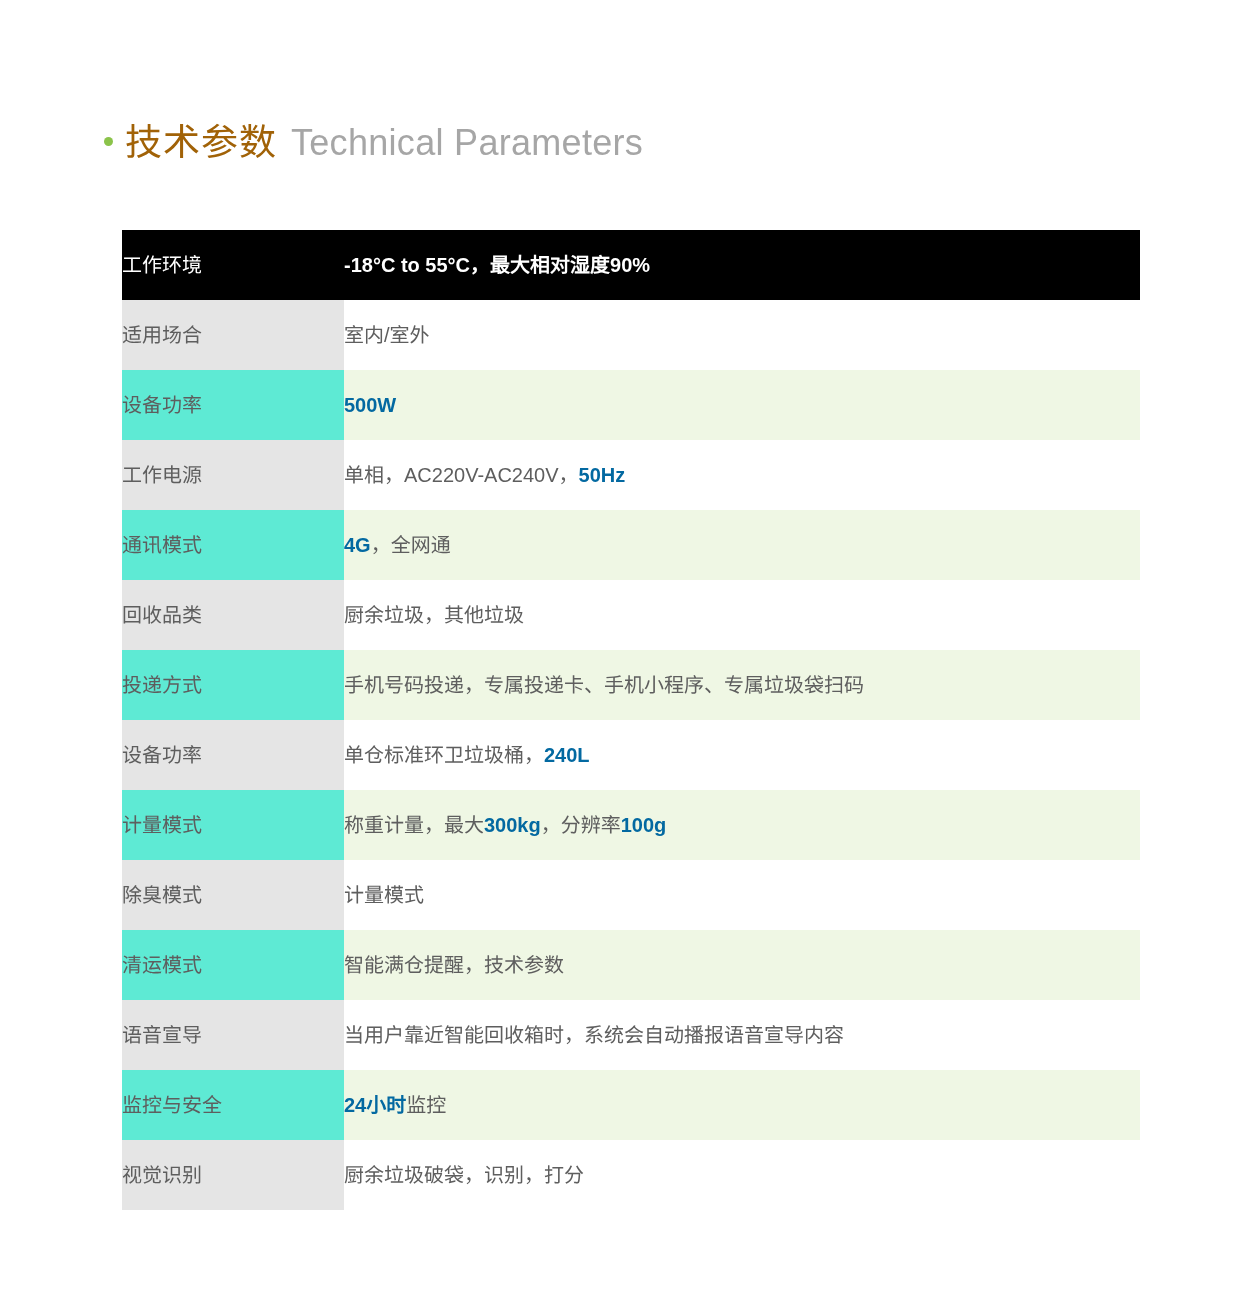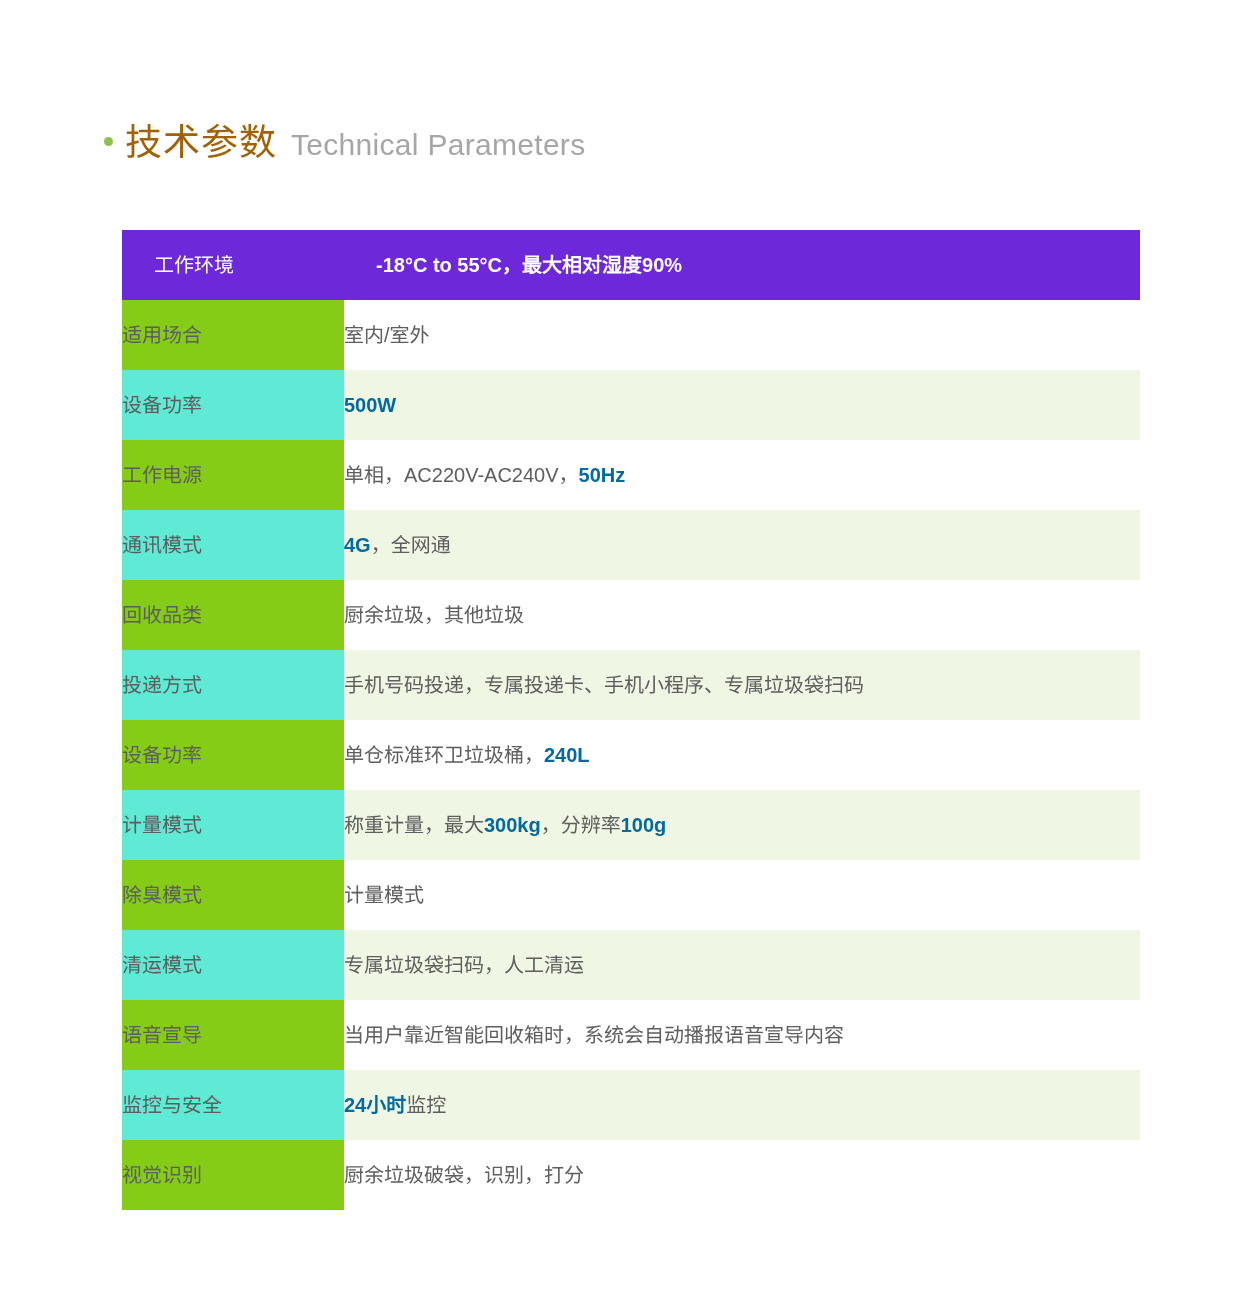--- a/index.html
+++ b/index.html
@@ -42,21 +42,21 @@
     top: -9px;
     flex: none;
   }
   .heading-cn {
     font-size: 37px;
     color: #a16207;
     letter-spacing: 1px;
     font-weight: normal;
   }
   .heading-en {
-    font-size: 30px;
+    font-size: 36px;
     color: #a6a6a6;
     margin-left: 14px;
     font-weight: normal;
     letter-spacing: 0.3px;
   }
   
   .spec-table {
     position: absolute;
     left: 122px;
     top: 230px;
@@ -79,32 +79,31 @@
     box-sizing: border-box;
     color: #5e5e5e;
   }
   .col-value {
     padding-left: 38px;
     box-sizing: border-box;
     color: #5e5e5e;
   }
   
   tr.row-header td {
-    background: #6d28d9;
+    background: #000000;
     color: #ffffff;
     font-weight: bold;
     height: 68px;
-    padding-left: 32px;
   }
   tr.row-header .col-label {
     font-weight: normal;
     color: #ffffff;
   }
   
-  tr.row-odd .col-label  { background: #84cc16; }
+  tr.row-odd .col-label  { background: #e5e5e5; }
   tr.row-odd .col-value  { background: #ffffff; }
   tr.row-even .col-label { background: #5eead4; }
   tr.row-even .col-value { background: #eff7e4; }
 
   .val-bold { font-weight: bold; color: #0369a1; }
 </style>
 </head>
 <body>
 
 <div class="page">
@@ -152,21 +151,21 @@
         <tr class="row-even">
           <td class="col-label">计量模式</td>
           <td class="col-value">称重计量，最大<span class="val-bold">300kg</span>，分辨率<span class="val-bold">100g</span></td>
         </tr>
         <tr class="row-odd">
           <td class="col-label">除臭模式</td>
           <td class="col-value">计量模式</td>
         </tr>
         <tr class="row-even">
           <td class="col-label">清运模式</td>
-          <td class="col-value">专属垃圾袋扫码，人工清运</td>
+          <td class="col-value">智能满仓提醒，技术参数</td>
         </tr>
         <tr class="row-odd">
           <td class="col-label">语音宣导</td>
           <td class="col-value">当用户靠近智能回收箱时，系统会自动播报语音宣导内容</td>
         </tr>
         <tr class="row-even">
           <td class="col-label">监控与安全</td>
           <td class="col-value"><span class="val-bold">24小时</span>监控</td>
         </tr>
         <tr class="row-odd">

